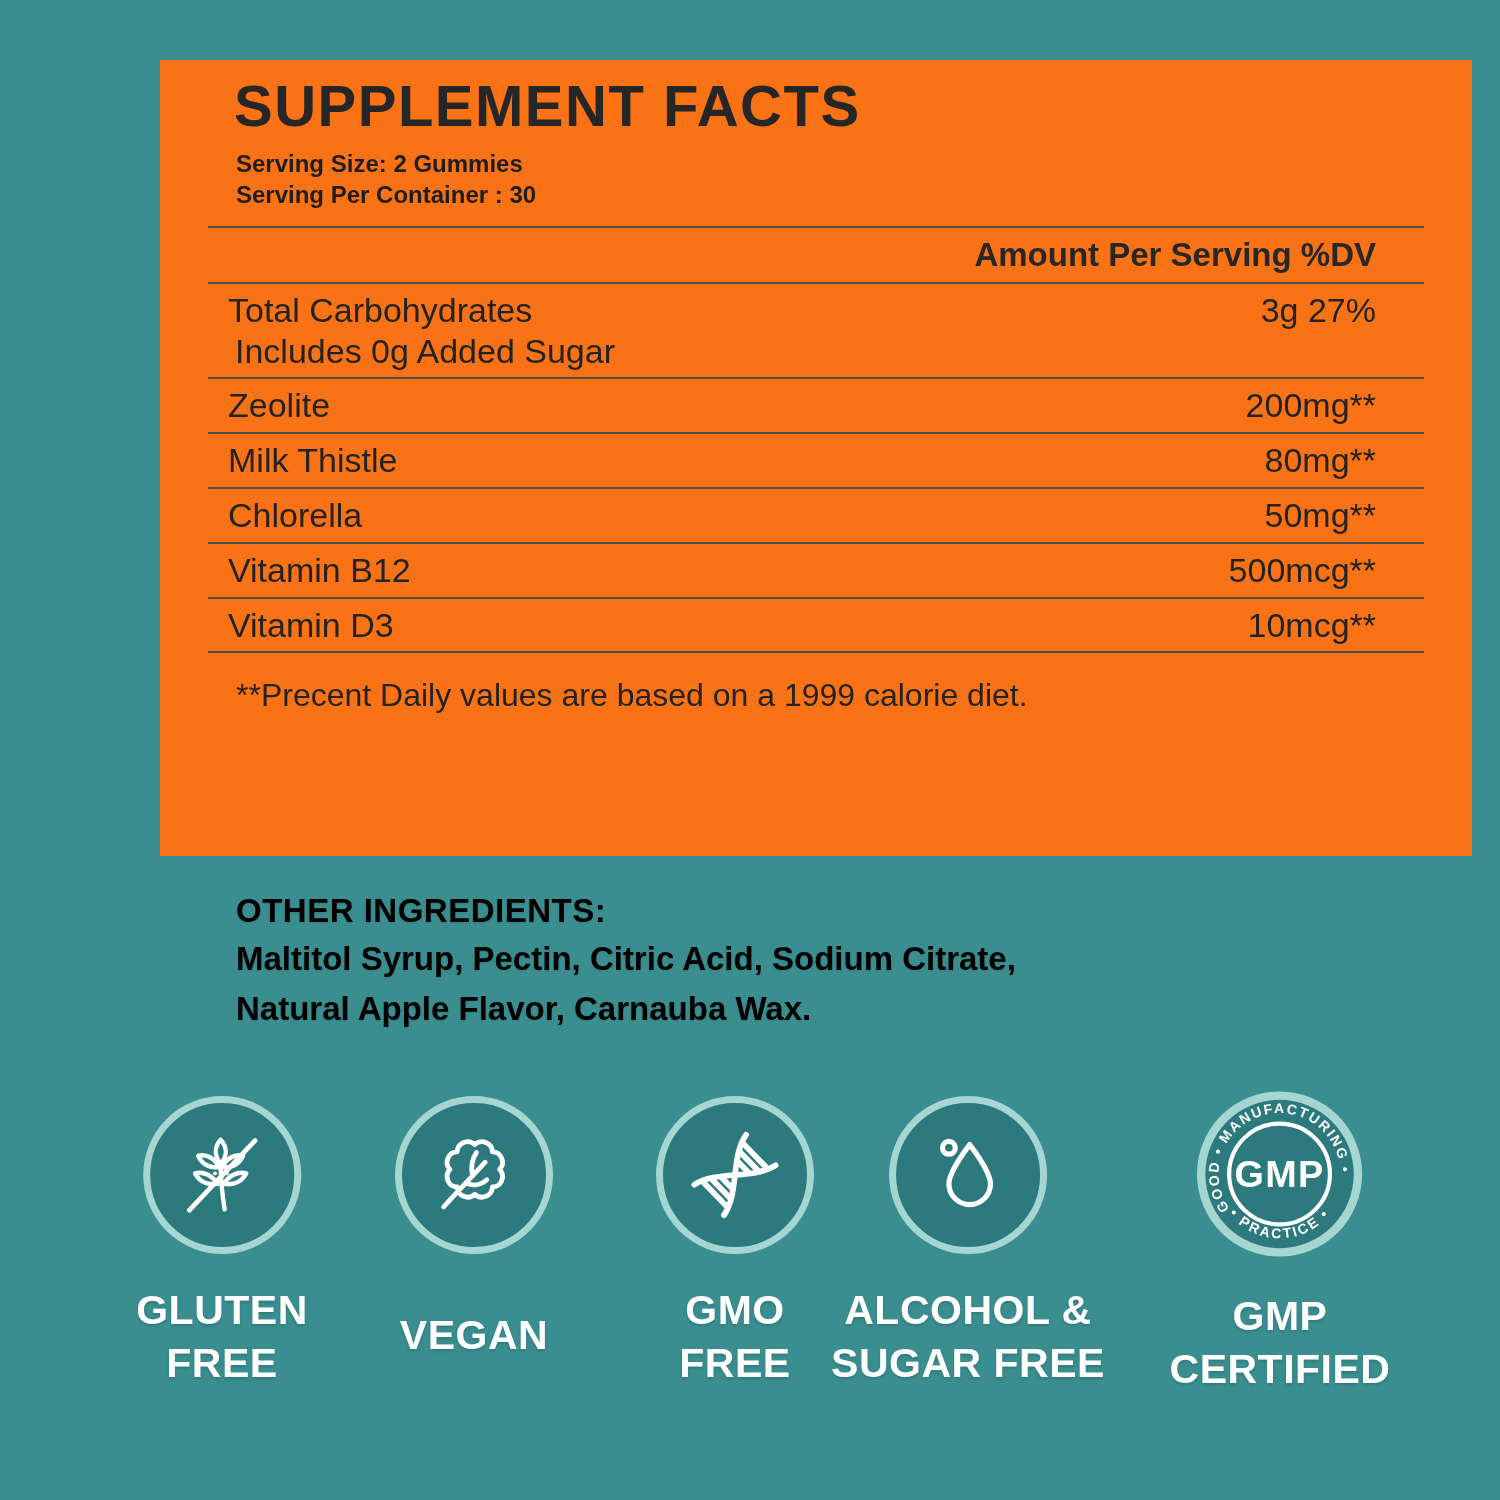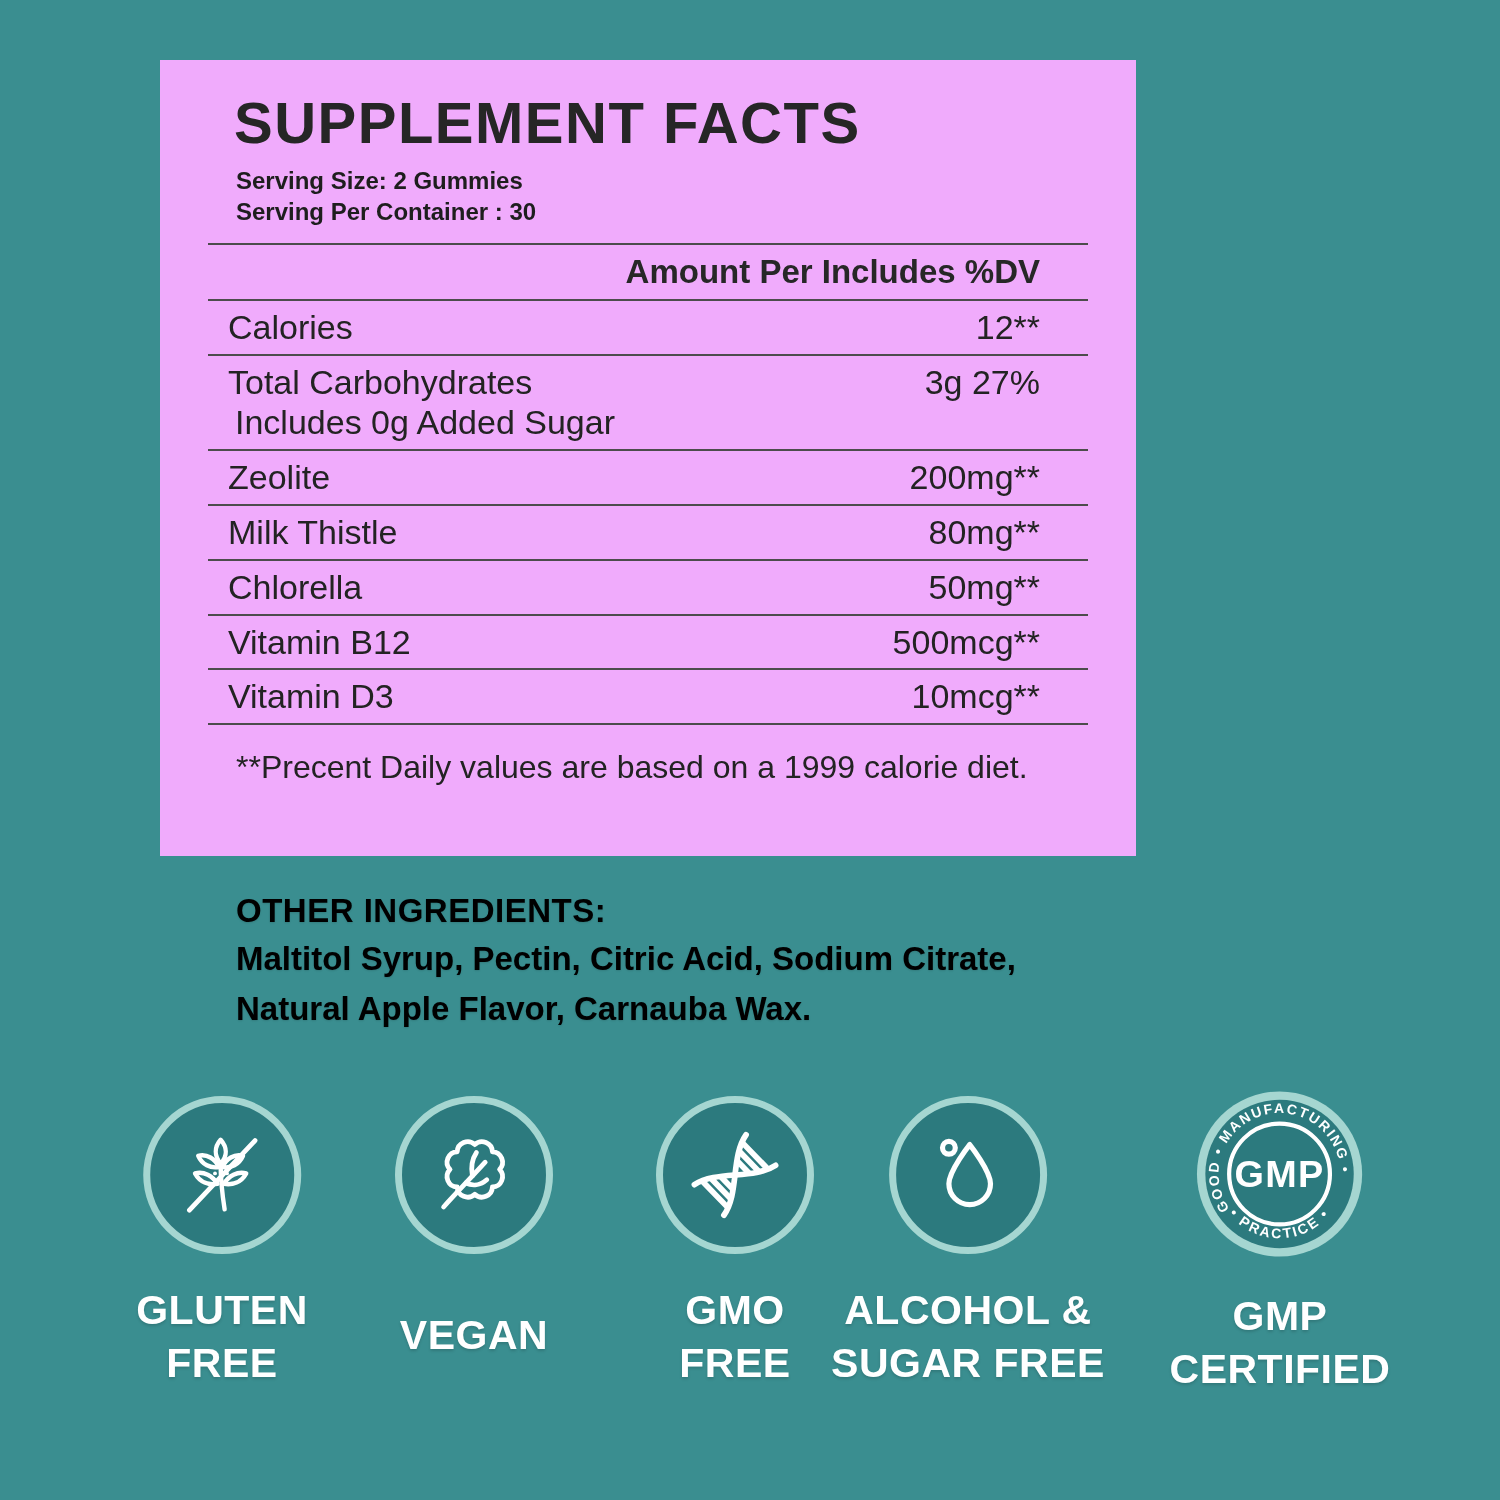--- a/index.html
+++ b/index.html
@@ -5,22 +5,22 @@
   html,body{margin:0;padding:0;}
   body{
     width:1500px;height:1500px;position:relative;overflow:hidden;
     background:#3A8E90;
     font-family:"Liberation Sans", sans-serif;
     -webkit-font-smoothing:antialiased;
   }
 
   
   .panel{
-    position:absolute;left:160px;top:60px;width:976px;height:796px;
-    background:#f0abfc;color:#272727;box-sizing:border-box;padding-top:31px;
+    position:absolute;left:160px;top:60px;width:1312px;height:796px;
+    background:#f97316;color:#272727;box-sizing:border-box;padding-top:14px;
   }
   .panel-title{
     margin:0 0 10px 74px;
     font-size:58px;font-weight:700;letter-spacing:1.5px;color:#262626;
     line-height:1.1;
   }
   .serving-line{
     margin-left:76px;font-size:24px;font-weight:700;color:#1e1e1e;line-height:1.32;
   }
   .facts-table{margin:15px 48px 0 48px;border-top:2px solid #4C4C4C;}
@@ -72,27 +72,23 @@
 
 <main>
 
   <section class="panel">
     <h1 class="panel-title">SUPPLEMENT FACTS</h1>
     <div class="serving-line">Serving Size: 2 Gummies</div>
     <div class="serving-line">Serving Per Container : 30</div>
 
     <div class="facts-table">
       <div class="t-header">
-        <span>Amount Per Includes %DV</span>
-      </div>
-
-      <div class="t-row">
-        <span class="t-name">Calories</span>
-        <span class="t-amount">12**</span>
-      </div>
+        <span>Amount Per Serving %DV</span>
+      </div>
+
 
       <div class="t-row">
         <span class="t-name">
           <span>Total Carbohydrates</span>
           <span class="t-sub">Includes 0g Added Sugar</span>
         </span>
         <span class="t-amount">3g 27%</span>
       </div>
 
       <div class="t-row">

